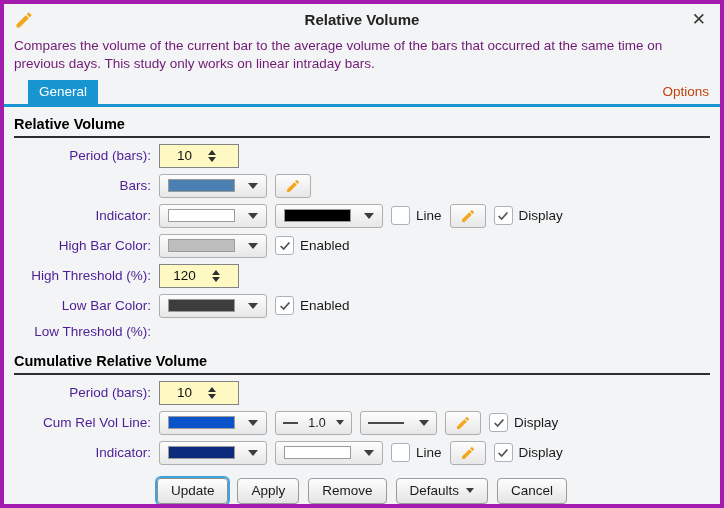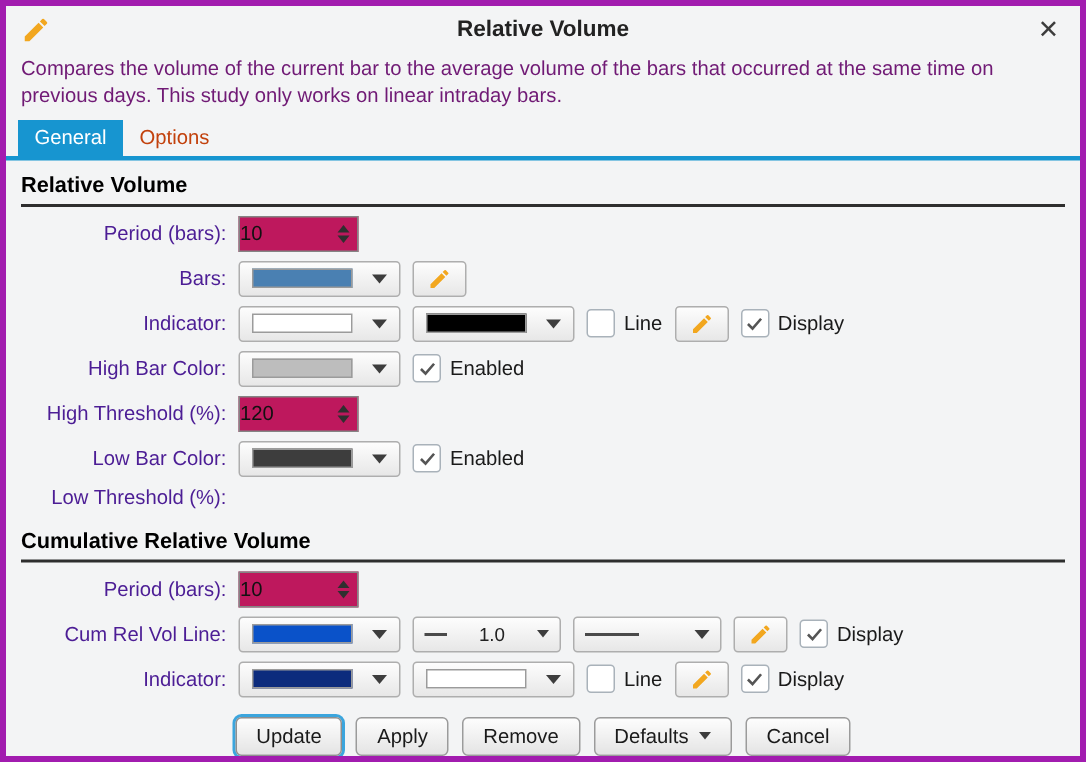--- a/index.html
+++ b/index.html
@@ -27,22 +27,23 @@
 
   
   .desc {
     padding:2px 12px 7px 10px;
     font-size:13.5px; line-height:1.32; color:#701a75;
   }
 
   
   .tabs {
     display:flex; align-items:flex-end;
-    padding-left:8px;
+    padding-left:24px;
     border-bottom:3px solid #1795d0;
+    justify-content:space-between;
   }
   .tab {
     font-size:13.5px; padding:4px 11px 5px;
     color:#c2410c; cursor:pointer;
   }
   .tab.active { background:#1795d0; color:#ffffff; }
 
   
   .content { padding:0 10px; }
   .section-header {
@@ -54,38 +55,38 @@
   .row-label {
     width:137px; flex:0 0 137px;
     text-align:right; margin-right:8px;
     font-size:13.5px; color:#4c1d95;
   }
   .gap { width:8px; flex:0 0 8px; }
 
   
   .spin {
     width:80px; height:24px;
-    background:#be185d; border:1px solid #848484;
-    display:flex; align-items:center; justify-content:space-between;
+    background:#fef9c3; border:1px solid #848484;
+    display:flex; align-items:center; justify-content:center;
     padding-right:5px; gap:16px; cursor:text;
   }
   .spin-value { font-size:13.5px; color:#111; }
   .spin-arrows { display:flex; flex-direction:column; gap:2px; cursor:pointer; }
   .tri-up { width:0; height:0; border-left:4px solid transparent; border-right:4px solid transparent; border-bottom:5px solid #2f2f2f; }
   .tri-down { width:0; height:0; border-left:4px solid transparent; border-right:4px solid transparent; border-top:5px solid #2f2f2f; }
 
   
   .dropdown {
     height:24px; border:1px solid #aeaeae; border-radius:3px;
     background:linear-gradient(#fdfdfd,#e7e7e7);
     display:flex; align-items:center; justify-content:space-between;
     padding:0 8px; cursor:pointer;
   }
   .dd-color { width:108px; }
-  .dd-small { width:99px; padding:0 7px; }
+  .dd-small { width:77px; padding:0 7px; }
   .swatch { width:67px; height:13px; border:1px solid #9b9b9b; }
   .dd-arrow { width:0; height:0; border-left:5px solid transparent; border-right:5px solid transparent; border-top:6px solid #3d3d3d; }
   .dd-arrow.sm { border-left-width:4px; border-right-width:4px; border-top-width:5px; }
   .line-sample { height:2px; background:#4a4a4a; }
   .line-sample.short { width:15px; }
   .line-sample.long { width:36px; }
   .dd-text { font-size:12.5px; color:#222; }
 
   
   .icon-btn {

